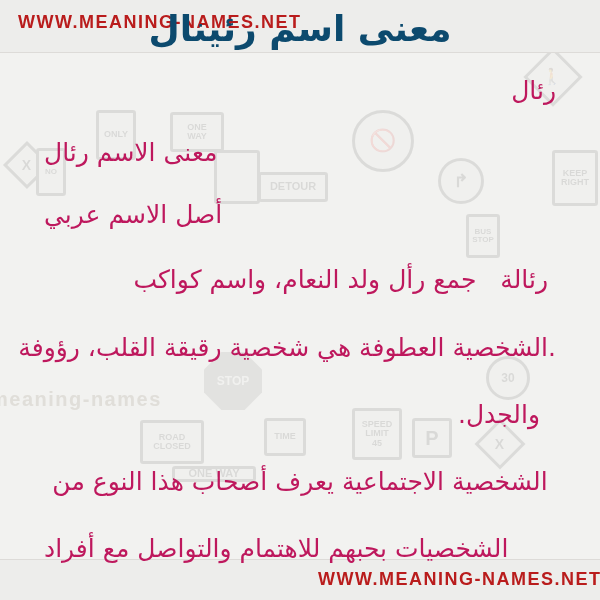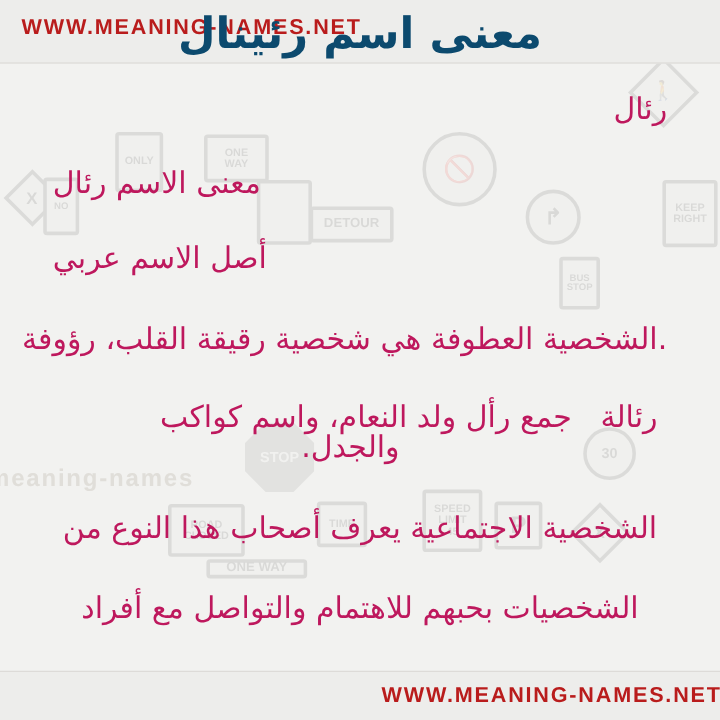--- a/index.html
+++ b/index.html
@@ -106,23 +106,23 @@
     font-family: "DejaVu Sans", sans-serif;
     white-space: pre;
     line-height: 1;
   }
   .line.l-name      { margin-top: 16px; text-align: right; }
   .line.l-meaning   { margin-top: 37px; text-align: left; padding-right: 18px; }
   .line.l-origin    { margin-top: 37px; text-align: left; padding-right: 18px; }
   .line.l-def       { margin-top: 40px; text-align: right; padding-right: 8px; }
   .line.l-p1        { margin-top: 43px; text-align: right; }
   .line.l-p2        { margin-top: 42px; text-align: right; }
-  .line.l-p3        { text-align: center; padding-right: 16px; }
+  .line.l-p3        { margin-top: 42px; text-align: right; padding-right: 16px; }
   .line.l-p4        { margin-top: 42px; text-align: center; }
-  .line.l-p5        { margin-top: 42px; text-align: center; }
+  .line.l-p5        { margin-top: 42px; text-align: left; }
 </style>
 </head>
 <body>
 
 <div class="bg-layer">
   <div class="sign rect" style="left:170px;top:112px;width:54px;height:40px;font-size:9px;">ONE<br>WAY</div>
   <div class="sign circle" style="left:352px;top:110px;width:62px;height:62px;font-size:22px;">🚫</div>
   <div class="sign octagon" style="left:204px;top:352px;width:58px;height:58px;font-size:12px;">STOP</div>
   <div class="sign rect" style="left:258px;top:172px;width:70px;height:30px;font-size:11px;">DETOUR</div>
   <div class="sign rect" style="left:466px;top:214px;width:34px;height:44px;font-size:8px;">BUS<br>STOP</div>
@@ -154,18 +154,18 @@
 <div class="watermark top">WWW.MEANING-NAMES.NET</div>
 <div class="watermark bottom">WWW.MEANING-NAMES.NET</div>
 <div class="watermark mid-left">meaning-names</div>
 
 <div class="title">معنى اسم رئينال</div>
 
 <div class="content">
   <div class="line l-name">رئال</div>
   <div class="line l-meaning">معنى الاسم رئال</div>
   <div class="line l-origin">أصل الاسم عربي</div>
+  <div class="line l-def">رئالة   جمع رأل ولد النعام، واسم كواكب</div>
   <div class="line l-p1">.الشخصية العطوفة هي شخصية رقيقة القلب، رؤوفة</div>
-  <div class="line l-def">رئالة   جمع رأل ولد النعام، واسم كواكب</div>
   <div class="line l-p3">والجدل.</div>
   <div class="line l-p4">الشخصية الاجتماعية يعرف أصحاب هذا النوع من</div>
   <div class="line l-p5">الشخصيات بحبهم للاهتمام والتواصل مع أفراد</div>
 </div>
 
 </body></html>

